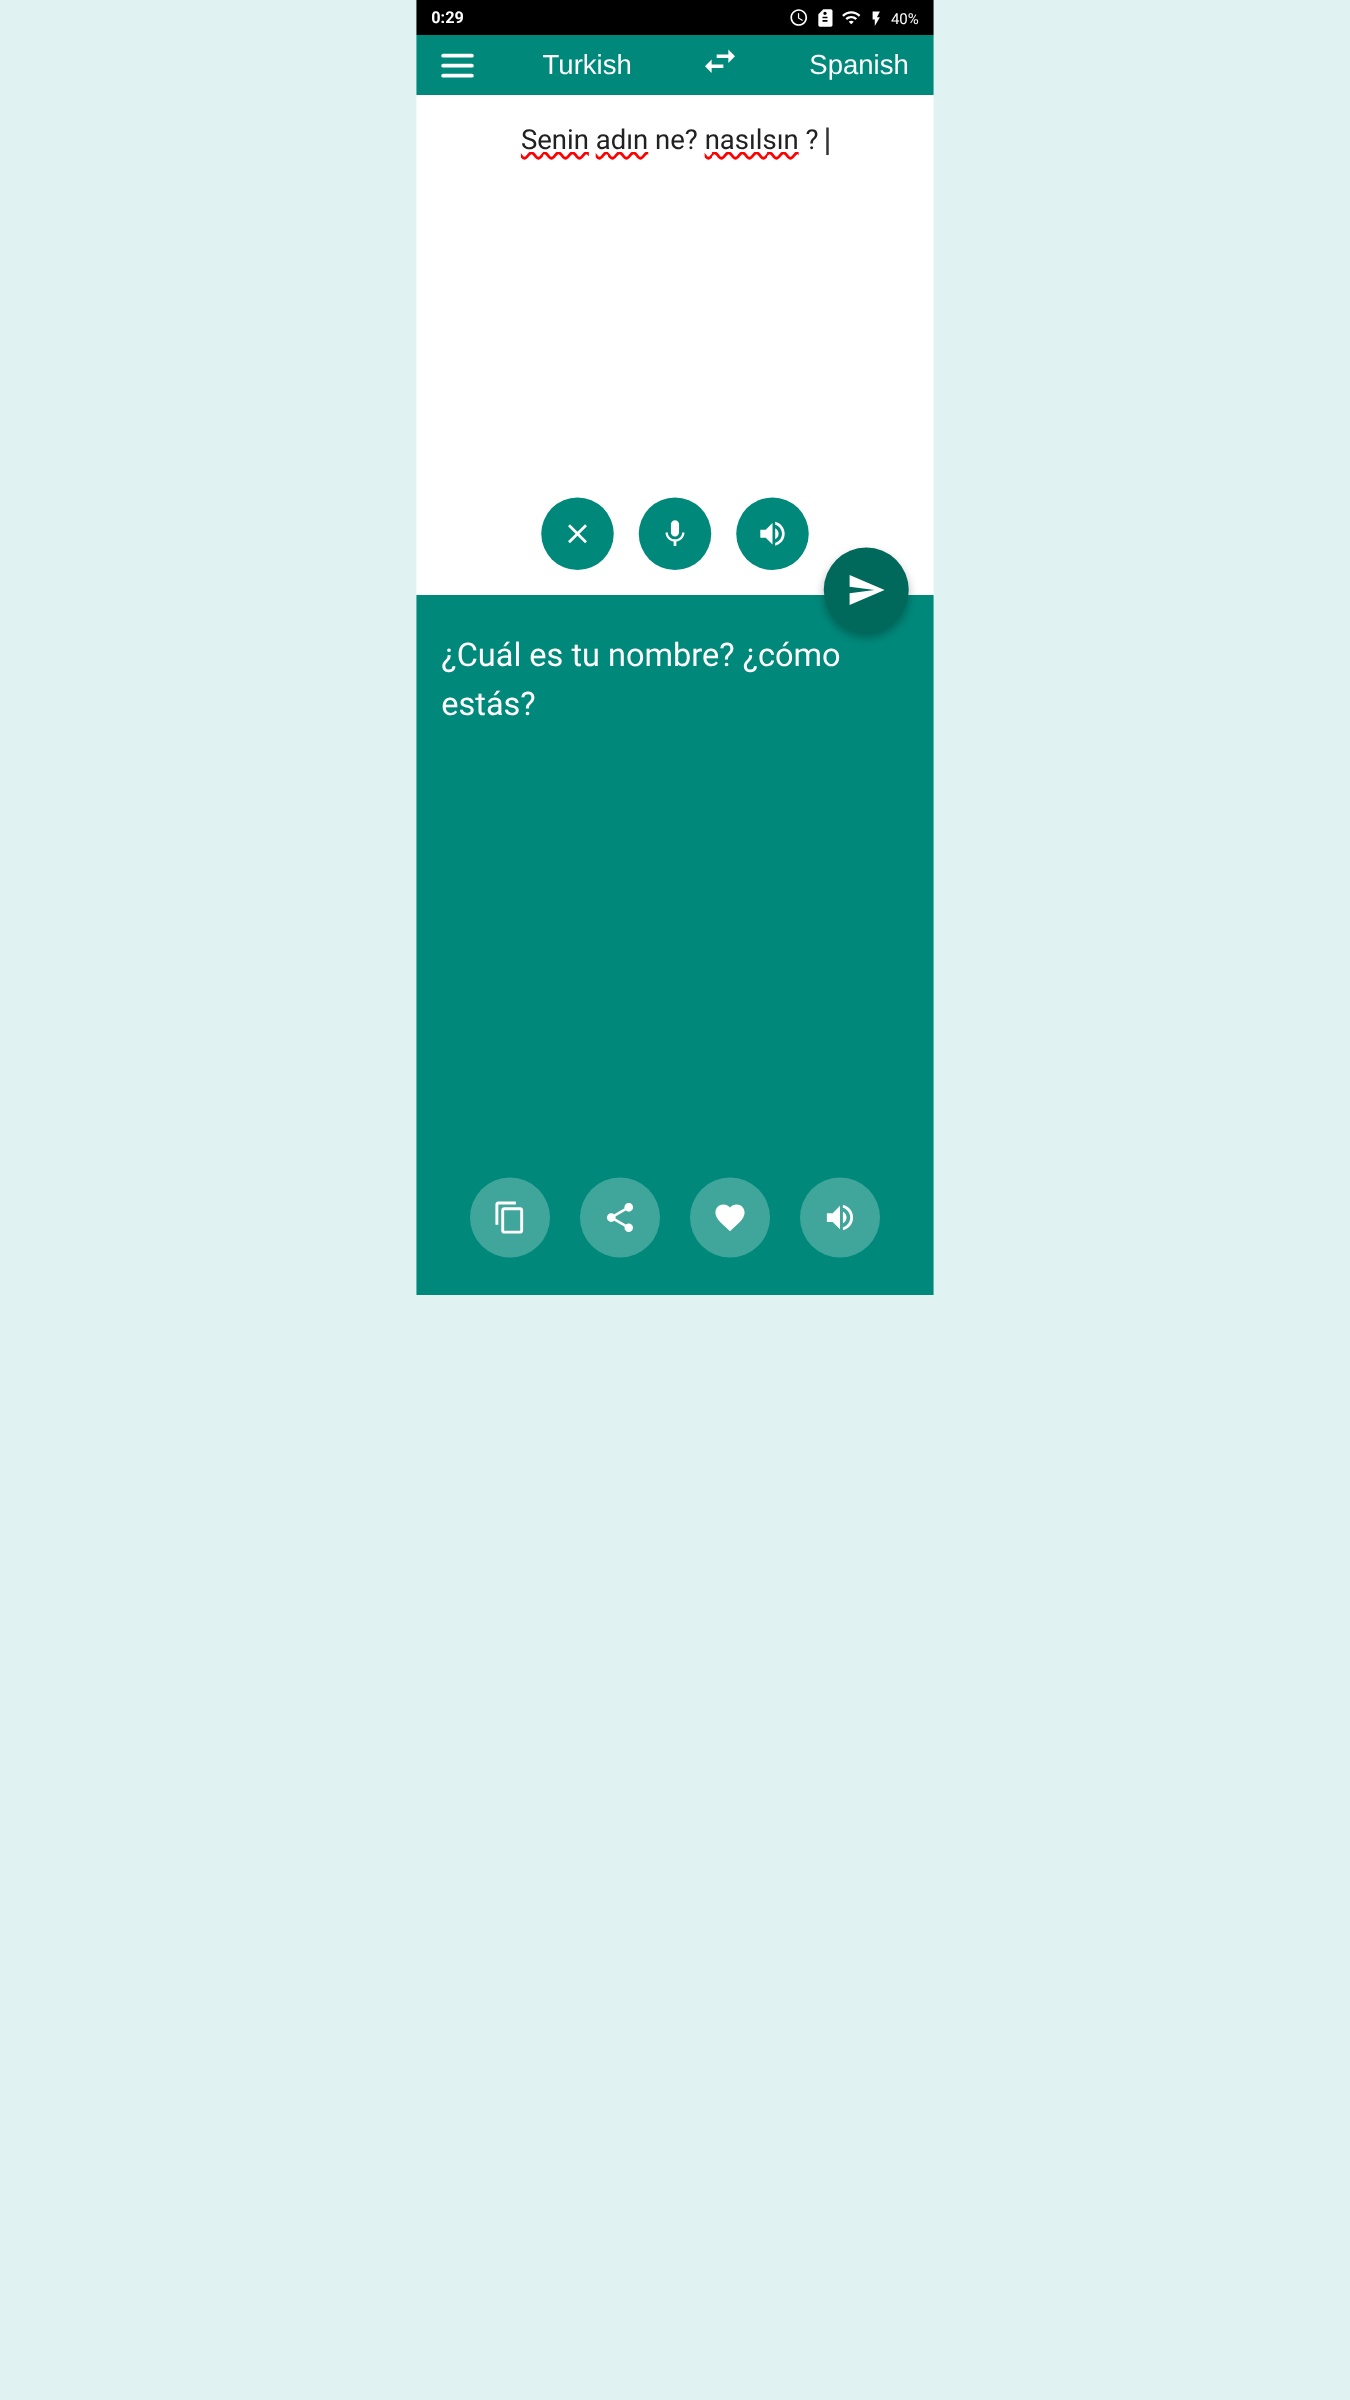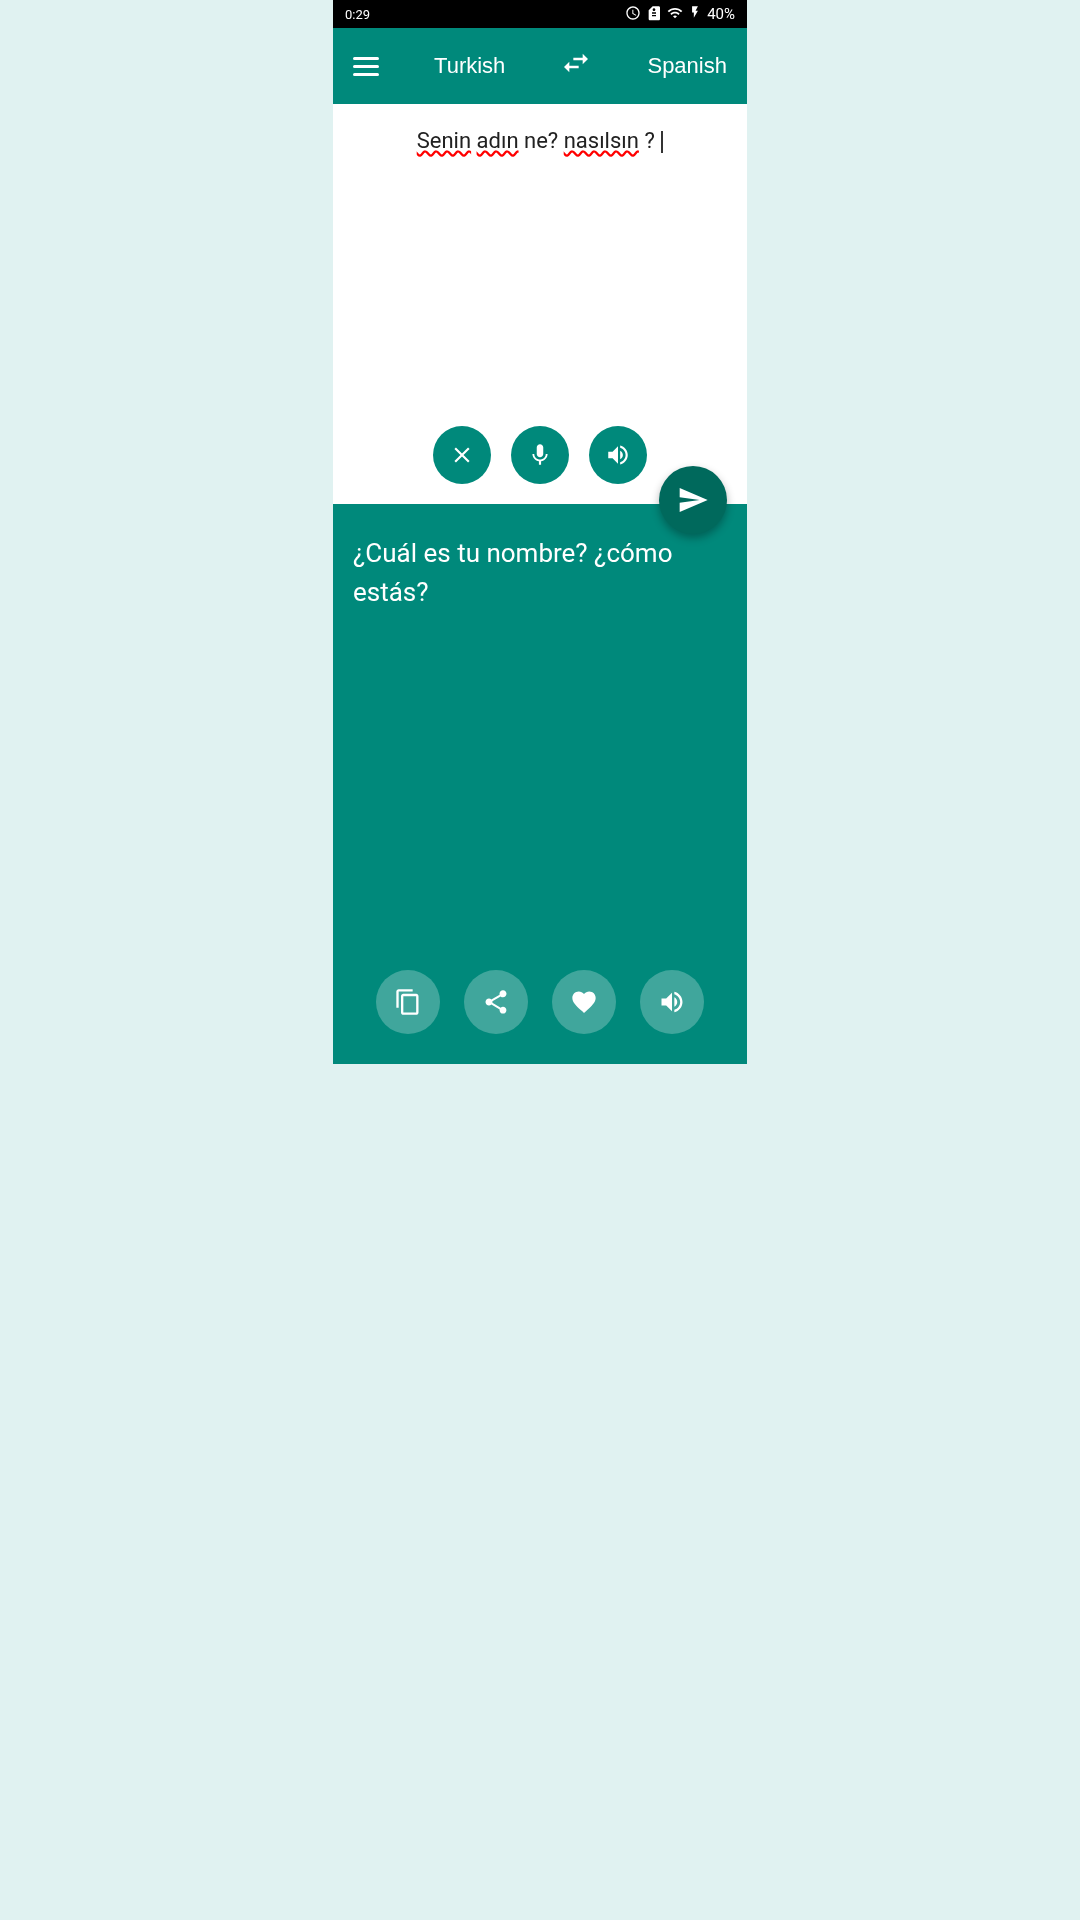--- a/index.html
+++ b/index.html
@@ -25,38 +25,38 @@
       color: #fff;
       font-size: 13px;
       padding: 4px 12px;
       display: flex;
       justify-content: space-between;
       align-items: center;
       height: 28px;
     }
 
     .status-left {
-      font-weight: normal;
+      font-weight: bold;
     }
 
     .status-right {
       display: flex;
-      align-items: flex-start;
+      align-items: flex-end;
       gap: 5px;
-      font-size: 15px;
+      font-size: 12px;
     }
 
     
     .top-bar {
       background: #00897b;
       display: flex;
       align-items: center;
       justify-content: space-between;
       padding: 0 20px;
-      height: 76px;
+      height: 48px;
     }
 
     .menu-icon {
       color: #fff;
       font-size: 26px;
       cursor: pointer;
       display: flex;
       flex-direction: column;
       gap: 5px;
     }

